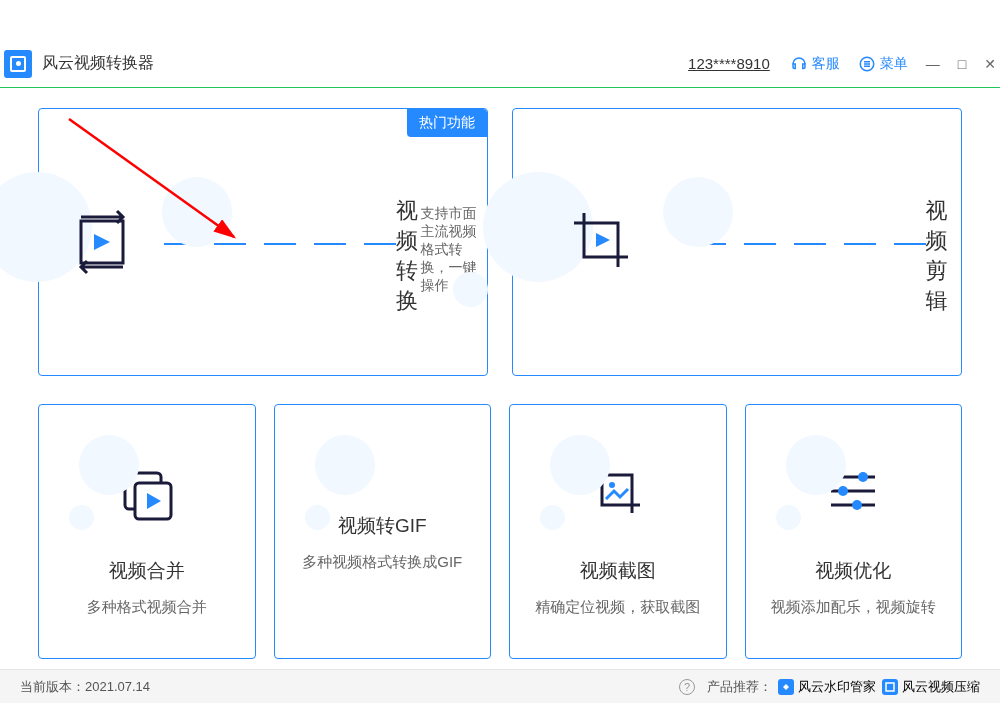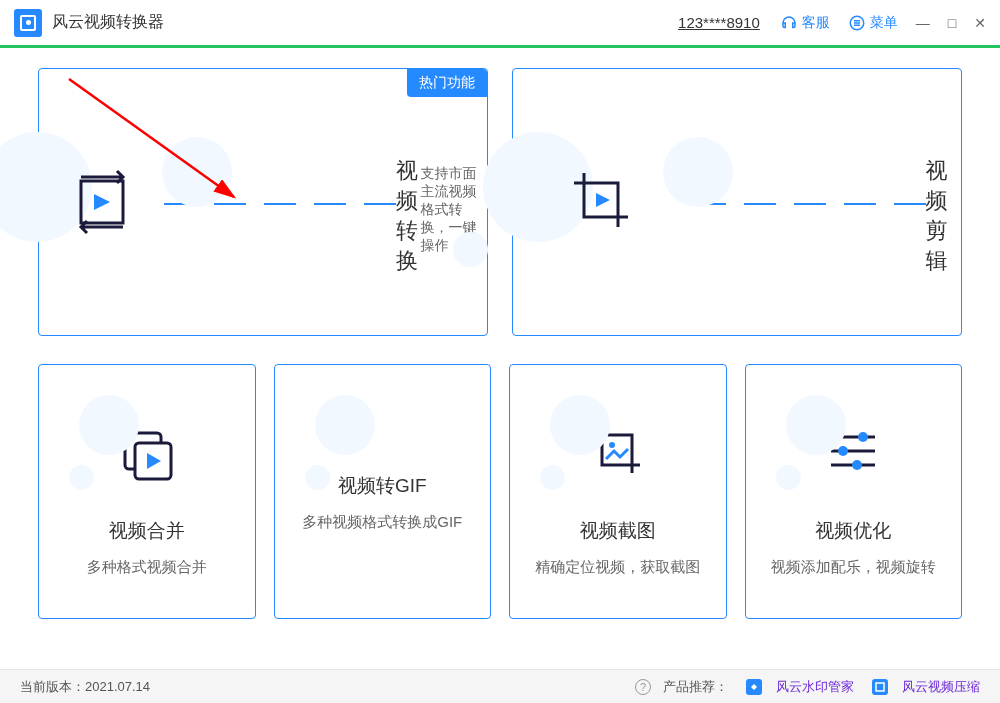--- a/index.html
+++ b/index.html
@@ -1,18 +1,18 @@
 <!DOCTYPE html>
 <html><head>
 <meta charset="utf-8">
 <style>
 * { margin: 0; padding: 0; box-sizing: border-box; }
 body { font-family: "Microsoft YaHei", "PingFang SC", sans-serif; background: #fff; color: #333; width: 1000px; height: 703px; overflow: hidden; position: relative; }
 
-.titlebar { height: 48px; display: flex; align-items: center; padding: 0 14px; border-bottom: 3px solid #22c55e; }
+.titlebar { height: 48px; display: flex; align-items: center; padding: 0 4px; border-bottom: 1px solid #22c55e; margin-top: 40px; }
 .logo { width: 28px; height: 28px; background: #2589ff; border-radius: 3px; display: flex; align-items: center; justify-content: center; margin-right: 10px; }
 .logo-inner { width: 16px; height: 16px; border: 2px solid #fff; border-radius: 2px; display: flex; align-items: center; justify-content: center; }
 .logo-dot { width: 5px; height: 5px; background: #fff; border-radius: 50%; }
 .app-title { font-size: 16px; font-weight: 500; color: #333; }
 .spacer { flex: 1; }
 .account { font-size: 15px; color: #333; text-decoration: underline; margin-right: 20px; cursor: pointer; }
 .tb-item { display: flex; align-items: center; font-size: 14px; color: #2589ff; margin-right: 18px; cursor: pointer; }
 .tb-item svg { margin-right: 4px; }
 .winbtns { display: flex; gap: 18px; color: #666; }
 .winbtn { cursor: pointer; font-size: 14px; }
@@ -35,21 +35,21 @@
 .card-title-sm { font-size: 19px; color: #333; margin-top: 22px; }
 .card-sub-sm { font-size: 15px; color: #666; margin-top: 14px; }
 
 .bg-bubble { position: absolute; border-radius: 50%; background: #f2f8ff; z-index: 0; }
 .bb3 { width: 60px; height: 60px; top: 30px; left: 40px; }
 .bb4 { width: 25px; height: 25px; top: 100px; left: 30px; }
 
 .footer { position: absolute; bottom: 0; left: 0; right: 0; height: 34px; background: #f5f5f5; display: flex; align-items: center; padding: 0 20px; font-size: 13px; color: #555; border-top: 1px solid #e5e5e5; }
 .footer .spacer { flex: 1; }
 .footer-rec { display: flex; align-items: center; gap: 6px; }
-.rec-item { display: flex; align-items: center; gap: 14px; margin-left: 12px; color: #6d28d9; cursor: pointer; }
+.rec-item { display: flex; align-items: center; gap: 4px; color: #000000; cursor: pointer; }
 .rec-badge { width: 16px; height: 16px; background: #2589ff; border-radius: 3px; display: flex; align-items: center; justify-content: center; }
 .help-icon { width: 16px; height: 16px; border: 1.5px solid #999; border-radius: 50%; display: flex; align-items: center; justify-content: center; font-size: 11px; color: #999; margin-right: 6px; }
 
 svg { display: block; }
 .arrow-line { position: absolute; top: 0; left: 0; pointer-events: none; z-index: 10; }
 </style>
 </head>
 <body>
 
 <div class="titlebar">

